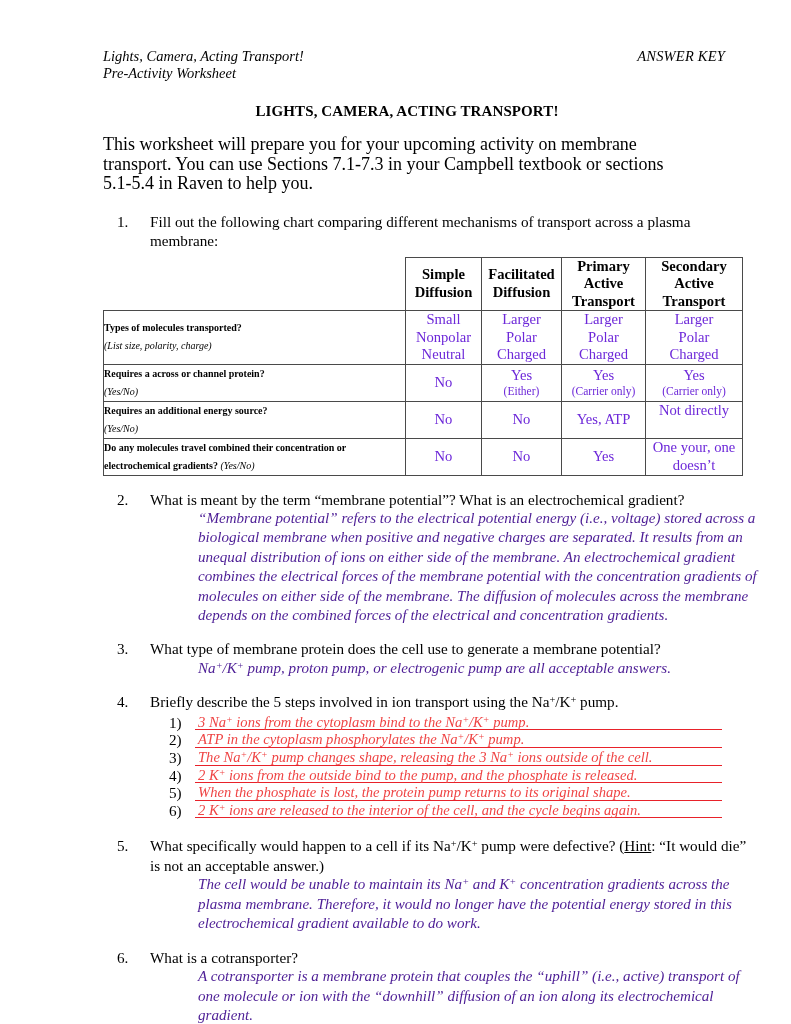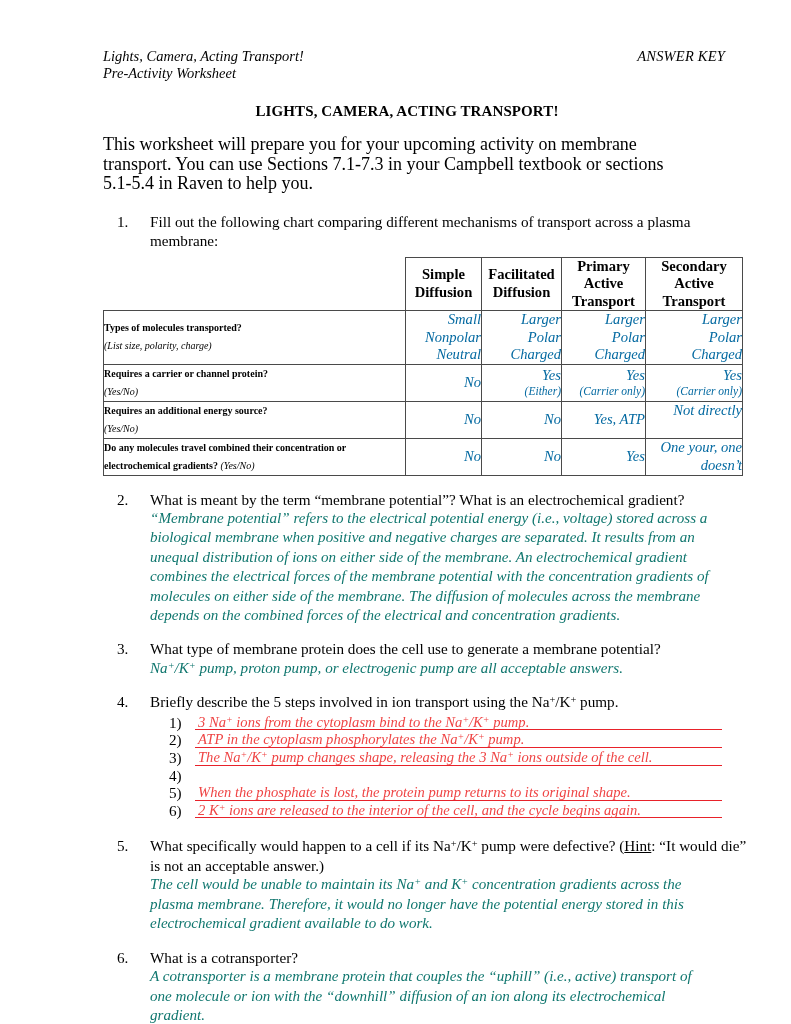--- a/index.html
+++ b/index.html
@@ -107,40 +107,40 @@
     line-height: 18px;
     font-weight: bold;
     padding: 2px 4px 3px 6px;
     vertical-align: top;
   }
   td.rowlabel .sub {
     font-weight: normal;
     font-style: italic;
   }
   td.ans {
-    text-align: right;
-    font-style: italic;
+    text-align: center;
     font-size: 14.6px;
     line-height: 17.5px;
-    color: #0369a1;
+    color: #6d28d9;
     padding: 2px 2px 3px 2px;
   }
   td.ans .small {
     font-size: 11.5px;
     display: block;
     line-height: 13px;
   }
   td.ans .stack { display: block; }
 
   
   .ans-par {
-    color: #0f766e;
+    color: #4c1d95;
     font-style: italic;
     font-size: 15.1px;
     line-height: 19.4px;
+    margin-left: 48px;
   }
 
   
   .steps { margin-top: 1px; }
   .step {
     position: relative;
     height: 17.6px;
     font-size: 14.6px;
   }
   .step .sn {
@@ -251,21 +251,21 @@
         </td>
         <td class="ans">
           <span class="stack">Larger</span>
           <span class="stack">Polar</span>
           <span class="stack">Charged</span>
         </td>
       </tr>
 
       <tr>
         <td class="rowlabel">
-          <span>Requires a carrier or channel protein?</span><br>
+          <span>Requires a across or channel protein?</span><br>
           <span class="sub">(Yes/No)</span>
         </td>
         <td class="ans">
           <span class="stack">No</span>
         </td>
         <td class="ans">
           <span class="stack">Yes</span>
           <span class="small">(Either)</span>
         </td>
         <td class="ans">
@@ -346,20 +346,21 @@
         <div class="step">
           <span class="sn">2)</span>
           <span class="stxt w2">ATP in the cytoplasm phosphorylates the Na<sup>+</sup>/K<sup>+</sup> pump.</span>
         </div>
         <div class="step">
           <span class="sn">3)</span>
           <span class="stxt w3">The Na<sup>+</sup>/K<sup>+</sup> pump changes shape, releasing the 3 Na<sup>+</sup> ions outside of the cell.</span>
         </div>
         <div class="step">
           <span class="sn">4)</span>
+          <span class="stxt w4">2 K<sup>+</sup> ions from the outside bind to the pump, and the phosphate is released.</span>
         </div>
         <div class="step">
           <span class="sn">5)</span>
           <span class="stxt w5">When the phosphate is lost, the protein pump returns to its original shape.</span>
         </div>
         <div class="step">
           <span class="sn">6)</span>
           <span class="stxt w6">2 K<sup>+</sup> ions are released to the interior of the cell, and the cycle begins again.</span>
         </div>
       </div>

